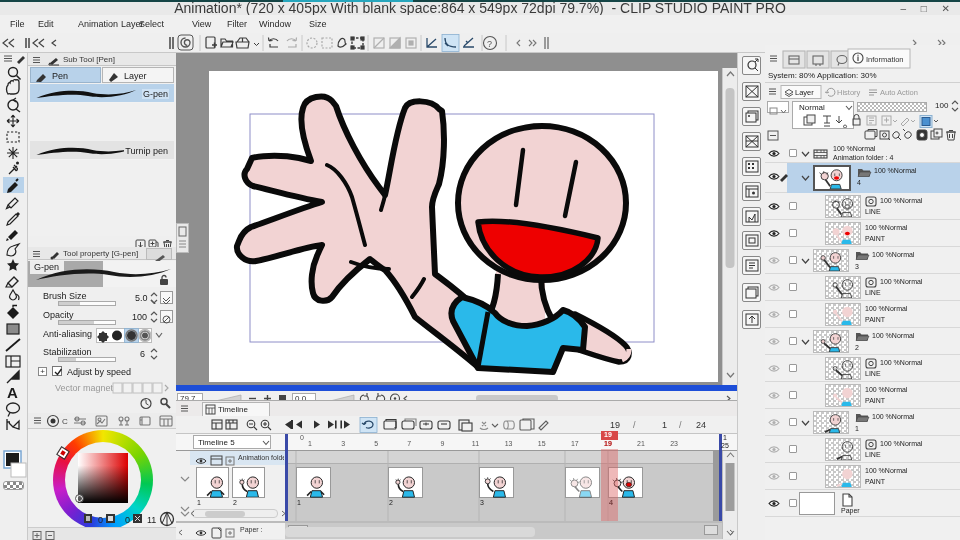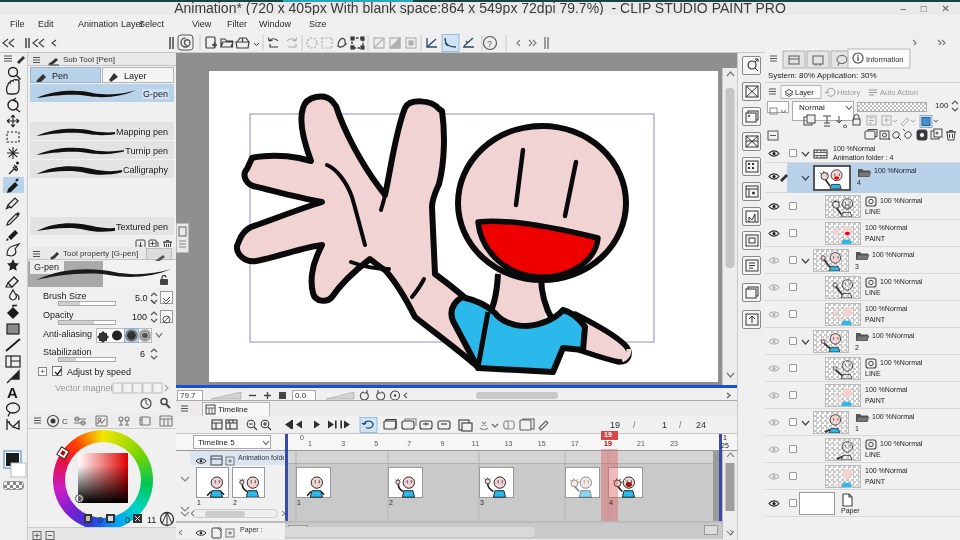--- a/index.html
+++ b/index.html
@@ -24,21 +24,21 @@
 .tp-lbl{position:absolute;font-size:9px;color:#222;}
 .slider{position:absolute;height:5px;background:#fcfcfc;border:1px solid #aaa;}
 .slider i{display:block;height:100%;background:#cfcfcf;}
 
 #colorpanel{left:28px;top:413px;width:148px;height:127px;background:#f0f0f0;}
 
 #canvaspanel{left:176px;top:53px;width:561px;height:347px;background:#8f8f8f;}
 #ctabbar{left:0;top:0;width:561px;height:15px;background:#d2d2d2;}
 #ctab{left:7px;top:0px;width:66px;height:15px;background:#b9d4ea;font-size:8px;color:#222;padding:3px 0 0 5px;}
 #page{left:33px;top:18px;width:509px;height:311px;background:#fff;}
-#cbot{left:0;top:332px;width:561px;height:15px;background:#f0f0f0;border-top:3px solid #1d4ed8;font-size:8px;color:#333;}
+#cbot{left:0;top:332px;width:561px;height:15px;background:#f0f0f0;border-top:6px solid #1d4ed8;font-size:8px;color:#333;}
 
 #timeline{left:176px;top:400px;width:561px;height:140px;background:#f0f0f0;border-top:1px solid #aaa;}
 
 #rightstrip{left:737px;top:53px;width:28px;height:487px;background:#efefef;border-left:1px solid #c9c9c9;}
 .rsq{position:absolute;left:4px;width:19px;height:19px;border:1px solid #888;border-radius:2px;background:#f6f6f6;font-size:10px;color:#333;text-align:center;line-height:18px;}
 
 #infopanel{left:765px;top:45px;width:195px;height:40px;background:#f0f0f0;}
 
 #layerpanel{left:765px;top:85px;width:195px;height:455px;background:#f0f0f0;}
 </style></head>
@@ -238,43 +238,25 @@
           <path d="M2,10 l5,-7 l4,4 l-7,5 Z" fill="#333"></path>
         </svg>
 <span style="position:absolute;left:21px;top:3px;font-size:9px;color:#222">Layer</span>
       </div>
 <div class="penrow" style="top:31px;background:#b8d2ea">
         <svg width="110" height="17" viewBox="0 0 96 17" preserveAspectRatio="none" style="position:absolute;left:3px;top:1px">
           <path d="M3,13 C22,4 40,5 52,8 C66,11 80,9 90,5 C80,11 62,14 48,11 C34,8 16,11 3,13 Z" fill="#111"></path>
         </svg>
         <span class="lbl" style="background:#cfe2f4;">G-pen</span>
       </div>
-<div class="penrow" style="top:69px;background:#e3e3e3">
-        <svg width="110" height="17" viewBox="0 0 96 17" preserveAspectRatio="none" style="position:absolute;left:3px;top:1px">
-          <path d="M3,13 C22,4 40,5 52,8 C66,11 80,9 90,5 C80,11 62,14 48,11 C34,8 16,11 3,13 Z" fill="#111"></path>
-        </svg>
-        <span class="lbl" style="">Mapping pen</span>
-      </div>
 <div class="penrow" style="top:88px;background:#e3e3e3">
         <svg width="110" height="17" viewBox="0 0 96 17" preserveAspectRatio="none" style="position:absolute;left:3px;top:1px">
           <path d="M3,13 C22,4 40,5 52,8 C66,11 80,9 90,5 C80,11 62,14 48,11 C34,8 16,11 3,13 Z" fill="#111"></path>
         </svg>
         <span class="lbl" style="">Turnip pen</span>
-      </div>
-<div class="penrow" style="top:107px;background:#e3e3e3">
-        <svg width="110" height="17" viewBox="0 0 96 17" preserveAspectRatio="none" style="position:absolute;left:3px;top:1px">
-          <path d="M3,13 C20,3 38,4 52,8 C66,12 80,10 90,5 C81,13 60,16 46,12 C32,8 15,11 3,13 Z" fill="#111"></path>
-        </svg>
-        <span class="lbl" style="">Calligraphy</span>
-      </div>
-<div class="penrow" style="top:164px;background:#e3e3e3">
-        <svg width="110" height="17" viewBox="0 0 96 17" preserveAspectRatio="none" style="position:absolute;left:3px;top:1px">
-          <path d="M3,13 C20,3 38,4 52,8 C66,12 80,10 90,5 C81,13 60,16 46,12 C32,8 15,11 3,13 Z" fill="#111"></path>
-        </svg>
-        <span class="lbl" style="">Textured pen</span>
       </div>
 
 <div class="abs" style="left:0;top:183px;width:148px;height:11px;background:#efefef">
 <svg width="148" height="11">
           <g fill="none" stroke="#444" stroke-width="1">
 <rect x="108" y="1" width="9" height="9" rx="1"></rect>
             <path d="M112.5,3 v5 M110.5,6 l2,2 l2,-2"></path>
 <rect x="123" y="3" width="7" height="7" rx="1"></rect>
             <rect x="121" y="1" width="7" height="7" rx="1" fill="#efefef"></rect>
             <path d="M124.5,2.5 v4 M122.5,4.5 h4"></path>
@@ -810,21 +792,21 @@
 <text x="30" y="10" font-size="7.5" fill="#222" font-family="Liberation Sans">Layer</text>
 <path d="M62,8 a4,4 0 1 1 1,2 m-1,-2 l-2,-1 m2,1 l2,-1" fill="none" stroke="#999" stroke-width="1"></path>
 <text x="72" y="10" font-size="7.5" fill="#999" font-family="Liberation Sans">History</text>
 <path d="M104,5 h8 M104,7.5 h8 M104,10 h5" stroke="#999" stroke-width="1"></path>
 <text x="115" y="10" font-size="7.5" fill="#999" font-family="Liberation Sans">Auto Action</text>
 </svg>
 <div class="abs" style="left:2px;top:16px;width:22px;height:12px;background:#fff;border:1px solid #aaa"><svg width="20" height="10">
           <rect x="2" y="2" width="7" height="6" fill="none" stroke="#888"></rect>
           <path d="M13,4 l2.5,3 l2.5,-3" fill="none" stroke="#666"></path>
         </svg></div>
-<div class="abs" style="left:27px;top:16px;width:62px;height:20px;background:#fff;border:1px solid #aaa;font-size:8px;color:#222;padding:1px 0 0 6px">Normal</div>
+<div class="abs" style="left:27px;top:16px;width:62px;height:28px;background:#fff;border:1px solid #aaa;font-size:8px;color:#222;padding:1px 0 0 6px">Normal</div>
 <svg class="abs" width="10" height="10" style="left:79px;top:18px">
         <path d="M2,3 l3,3.5 l3,-3.5" fill="none" stroke="#555" stroke-width="1.1"></path>
       </svg>
 <div class="abs" style="left:92px;top:17px;width:70px;height:10px;background-image:repeating-conic-gradient(#bbb 0 25%,#fff 0 50%);background-size:4px 4px;border:1px solid #aaa"></div>
 <div class="abs" style="left:170px;top:16px;font-size:8px;color:#222">100</div>
 <svg class="abs" width="8" height="12" style="left:186px;top:15px">
         <path d="M1,4 l3,-3 l3,3 M1,8 l3,3 l3,-3" fill="none" stroke="#555" stroke-width="1.1"></path>
       </svg>
 <svg class="abs" width="210" height="14" style="left:14px;top:29px">
 <g fill="none" stroke="#444" stroke-width="1">

